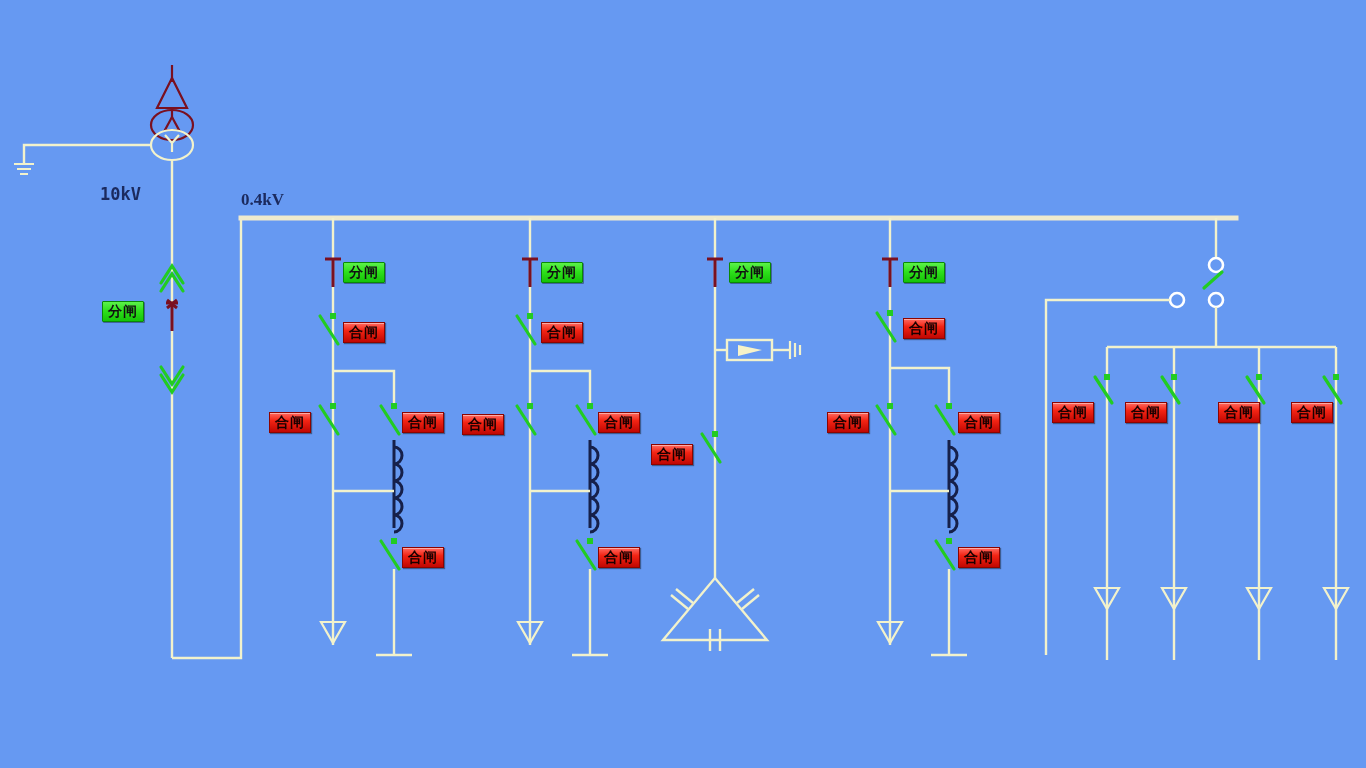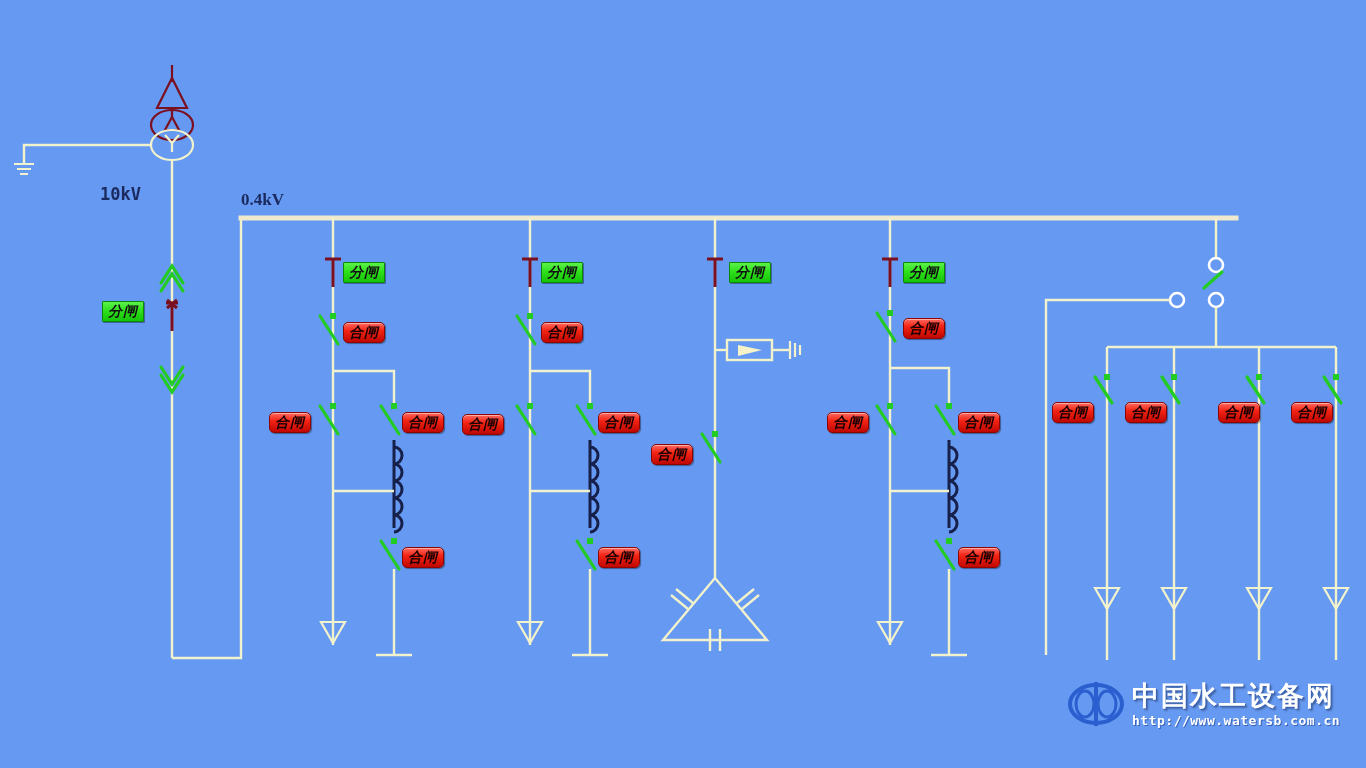--- a/index.html
+++ b/index.html
@@ -31,25 +31,25 @@
   }
   .btn.open{
     background:linear-gradient(180deg,#5cf24a 0%,#2fe01c 45%,#16c408 100%);
     border:1px solid #0a8a05;
     border-radius:1px;
     box-shadow:1px 1px 0 rgba(0,0,0,.35);
   }
   .btn.close{
     background:linear-gradient(180deg,#ff6a60 0%,#f32414 40%,#c00702 100%);
     border:1px solid #8d0400;
-    border-radius:5px;
+    border-radius:0;
     color:#1a0000;
     box-shadow:1px 1px 1px rgba(0,0,0,.4), inset 0 1px 0 rgba(255,255,255,.45);
   }
-  .btn .glyph{display:inline-block;font-style:italic;}
+  .btn .glyph{display:inline-block;}
 
   
   .vlabel{
     position:absolute;
     font-family:"DejaVu Sans Mono","Liberation Mono",monospace;
     font-size:17px;
     font-weight:bold;
     color:#1b2a5e;
     white-space:nowrap;
     user-select:none;
@@ -285,26 +285,14 @@
 <div class="btn open" style="left:903px;top:262px;"><span class="glyph">分闸</span></div>
 <div class="btn close" style="left:903px;top:318px;"><span class="glyph">合闸</span></div>
 <div class="btn close" style="left:827px;top:412px;"><span class="glyph">合闸</span></div>
 <div class="btn close" style="left:958px;top:412px;"><span class="glyph">合闸</span></div>
 <div class="btn close" style="left:958px;top:547px;"><span class="glyph">合闸</span></div>
 <div class="btn close" style="left:1052px;top:402px;"><span class="glyph">合闸</span></div>
 <div class="btn close" style="left:1125px;top:402px;"><span class="glyph">合闸</span></div>
 <div class="btn close" style="left:1218px;top:402px;"><span class="glyph">合闸</span></div>
 <div class="btn close" style="left:1291px;top:402px;"><span class="glyph">合闸</span></div>
 
-<div id="watermark">
-  <svg class="wmlogo" viewBox="0 0 56 52">
-    <ellipse cx="28" cy="26" rx="26" ry="19" fill="none" stroke="#2b5fd0" stroke-width="4"></ellipse>
-    <ellipse cx="17" cy="26" rx="9" ry="13" fill="none" stroke="#2b5fd0" stroke-width="3"></ellipse>
-    <ellipse cx="39" cy="26" rx="9" ry="13" fill="none" stroke="#2b5fd0" stroke-width="3"></ellipse>
-    <rect x="26" y="4" width="4" height="44" fill="#2b5fd0"></rect>
-  </svg>
-  <div class="wmtext">
-    <div class="wmtitle">中国水工设备网</div>
-    <div class="wmurl">http://www.watersb.com.cn</div>
-  </div>
+
 </div>
 
-</div>
-
 </body></html>

